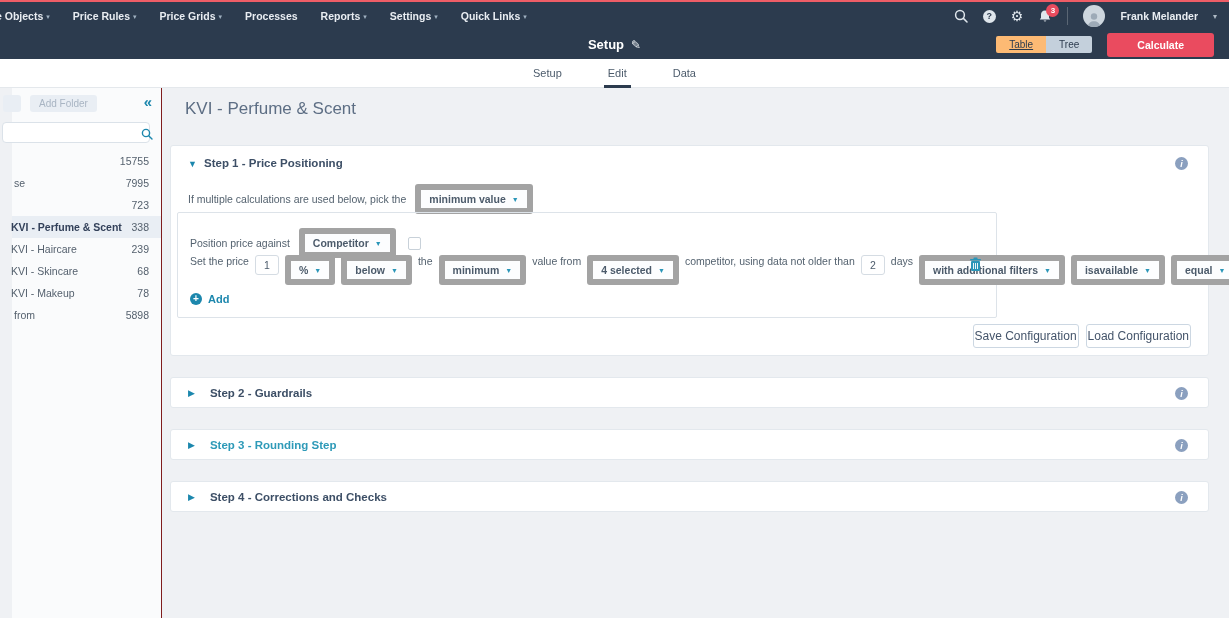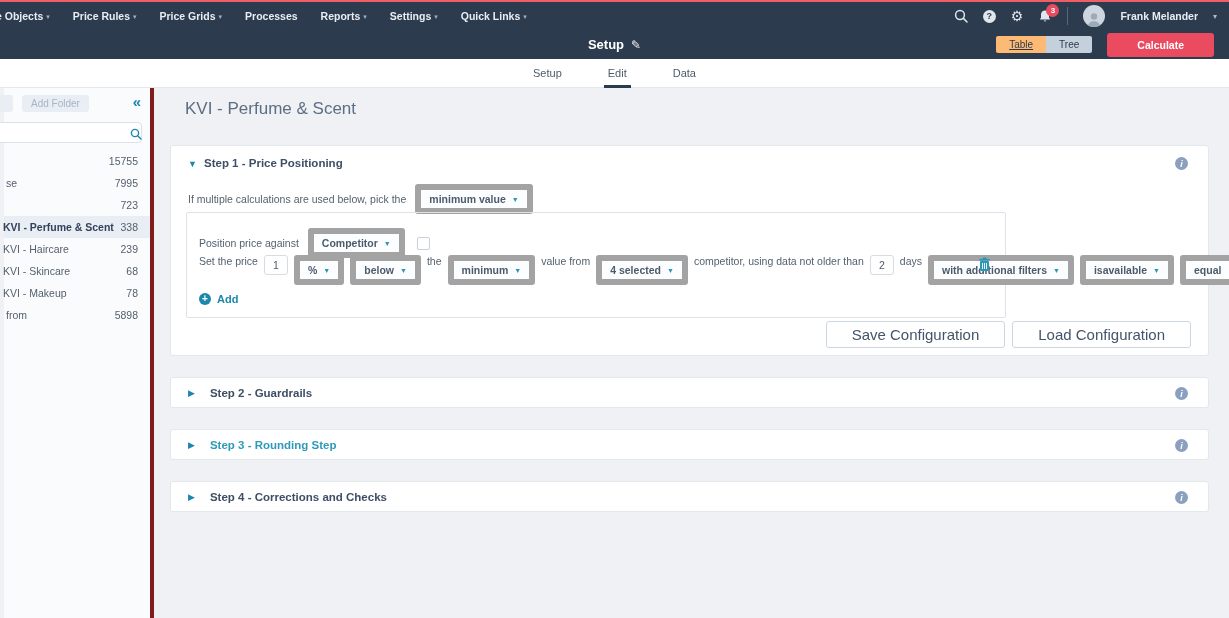--- a/index.html
+++ b/index.html
@@ -37,21 +37,21 @@
   .tgl-on { background:#fdba74; border-radius:2px 0 0 2px;text-decoration:underline; }
   .tgl-off { background:#c4d0dc; border-radius:0 2px 2px 0; }
   .calc-btn { margin-left:15px; background:#ea4b5f; color:#fff; font-size:10.5px; font-weight:600; padding:6px 30px; border-radius:3px; cursor:pointer; }
 
   
   .tabs-bar { position:absolute; top:59px; left:0; width:100%; height:29px; background:#fff; border-bottom:1px solid #e4e8ec; display:flex; align-items:center; justify-content:center; gap:46px; }
   .tab { font-size:11px; color:#4c5b6b; height:29px; display:flex; align-items:center; position:relative; cursor:pointer; }
   .tab.active::after { content:""; position:absolute; left:-4px; right:-4px; bottom:0; height:3px; background:#2c3b4e; }
 
   
-  .sidebar { position:absolute; top:88px; left:4px; bottom:0; width:150px; background:#fafbfc; border-right:4px solid #7f1d1d; }
+  .sidebar { position:absolute; top:88px; left:12px; bottom:0; width:150px; background:#fafbfc; border-right:1px solid #7f1d1d; }
   .btn-frag { position:absolute; left:-9px; top:7px; width:18px; height:17px; background:#e9eef4; border-radius:3px; }
   .add-folder { position:absolute; left:18px; top:7px; height:17px; line-height:17px; padding:0 9px; background:#e9eef4; border-radius:3px; font-size:10px; color:#a9b5c3; cursor:pointer; }
   .collapse { position:absolute; right:9px; top:5px; color:#1c87ad; font-size:15px; font-weight:bold; cursor:pointer; }
   .side-search { position:absolute; left:-10px; top:34px; width:148px; height:21px; background:#fff; border:1px solid #dbe2e9; border-radius:4px; }
   .mag { position:absolute; right:8px; top:38px; }
   .side-list { position:absolute; top:62px; left:0; right:0; }
   .srow { height:22px; display:flex; align-items:center; justify-content:space-between; padding:0 12px 0 2px; font-size:10.5px; color:#55616e; cursor:pointer; }
   .srow.sel { background:#e9eef4; }
   .srow.sel .slabel { font-weight:bold; color:#33415a; }
   .slabel { white-space:nowrap; overflow:hidden; }
@@ -64,33 +64,33 @@
   .chev { color:#1c87ad; font-size:9px; }
   .step-title { font-size:11.5px; font-weight:bold; color:#3d4f66; }
   .step-title.teal { color:#2e9ab8; }
   .info-icn { position:absolute; right:20px; width:13px; height:13px; border-radius:50%; background:#8ba0bf; color:#fff; font-size:9px; font-weight:bold; font-style:italic; display:flex; align-items:center; justify-content:center; cursor:pointer; }
 
   .card1 { top:145px; height:211px; }
   .c1-head-chev { position:absolute; left:17px; top:13px; cursor:pointer; }
   .c1-head-title { position:absolute; left:33px; top:11px; }
   .c1-info { top:11px; }
   .pick-row { position:absolute; left:17px; top:38px; display:flex; align-items:center; gap:9px; font-size:10.5px; color:#54626f; }
-  .inner-box { position:absolute; left:15px; top:66px; width:820px; height:106px; border:1px solid #dde3e9; border-radius:2px; }
+  .inner-box { position:absolute; left:6px; top:66px; width:820px; height:106px; border:1px solid #dde3e9; border-radius:2px; }
   .pos-row { position:absolute; left:12px; top:15px; display:flex; align-items:center; gap:9px; font-size:10.5px; color:#54626f; }
   .rule-row { position:absolute; left:12px; top:42px; display:flex; align-items:flex-start; gap:6px; font-size:10.5px; color:#54626f; white-space:nowrap; }
   .dd { display:inline-flex; align-items:center; gap:6px; background:#fcfdfe; border:6px solid #a3a3a3; border-radius:3px; padding:3px 8px; font-size:10.5px; color:#4c5b6b; cursor:pointer;font-weight:bold; }
   .dd .caret { color:#2a96b8; font-size:7px; }
   .num-box { display:inline-flex; align-items:center; justify-content:center; min-width:24px; background:#fff; border:1px solid #d5dce3; border-radius:3px; padding:3px 6px; font-size:10.5px; color:#4c5b6b; }
   .cbx { width:13px; height:13px; border:1px solid #c8d1d9; border-radius:2px; background:#fff; margin-left:3px; cursor:pointer; }
   .trash { position:absolute; right:14px; top:44px; cursor:pointer; }
   .add-row { position:absolute; left:12px; top:80px; display:flex; align-items:center; gap:6px; cursor:pointer; }
   .plus-circle { width:12px; height:12px; border-radius:50%; background:#1c87ad; color:#fff; font-size:10px; font-weight:bold; display:flex; align-items:center; justify-content:center; line-height:1; }
   .add-label { color:#1c87ad; font-size:11px; font-weight:bold; }
   .cfg-btns { position:absolute; right:17px; bottom:7px; display:flex; gap:7px; }
-  .cfg-btn { background:#fff; border:1px solid #ccd7e2; border-radius:3px; color:#44546a; font-size:15px; padding:4px 25px; cursor:pointer; }
+  .cfg-btn { background:#fff; border:1px solid #ccd7e2; border-radius:3px; color:#44546a; font-size:12px; padding:4px 1px; cursor:pointer; }
 
   .stepcard { height:31px; display:flex; align-items:center; padding-left:17px; }
   .stepcard .step-title { margin-left:15px; }
   .stepcard .info-icn { top:9px; }
   .card2 { top:377px; } .card3 { top:429px; } .card4 { top:481px; }
 </style>
 </head>
 <body>
 
 <div class="page">

